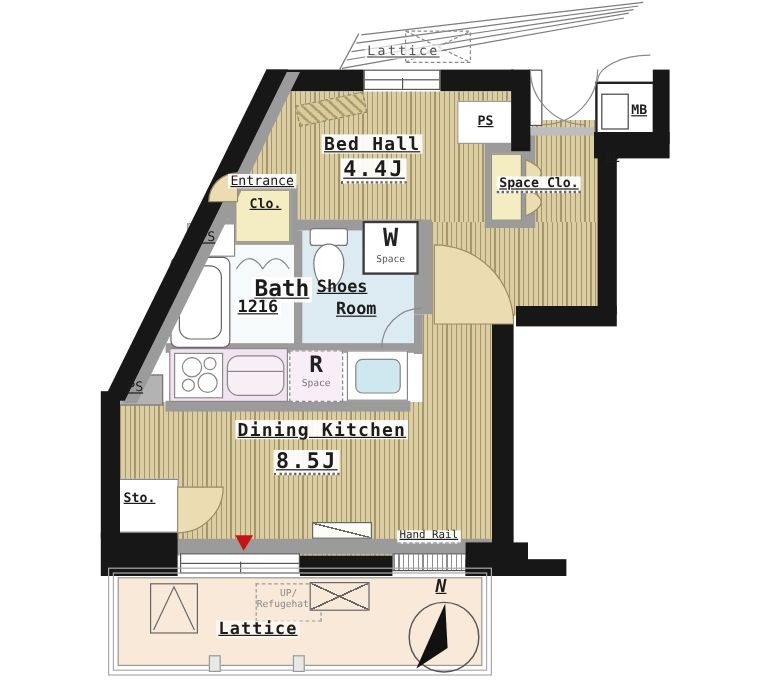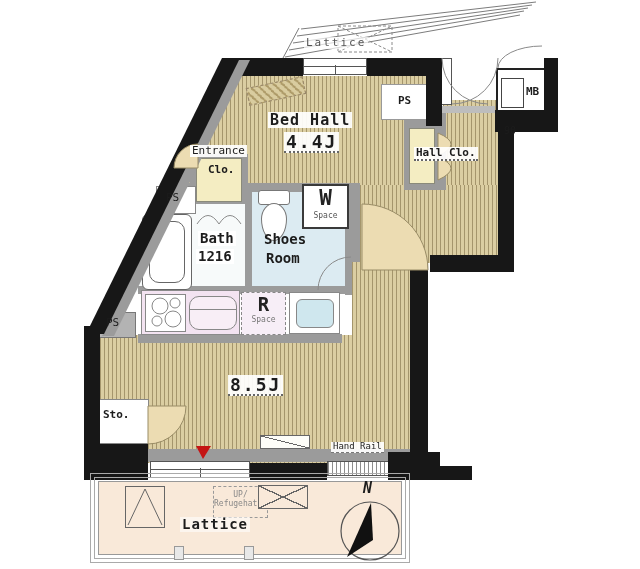--- a/index.html
+++ b/index.html
@@ -10,21 +10,21 @@
   .floor{background:repeating-linear-gradient(90deg, rgba(120,103,64,0.55) 0 1px, transparent 1px 4px), #dbcea2;}
   .blue{background:#dcebf2;}
   .bathfloor{background:#f7fafa;}
   .pink{background:#f3e3f1;}
   .peach{background:#f9e9d9;}
   .yellow{background:#f4edc2;border:1px solid #8a8a7a;}
   .blk{background:#171717;}
   .gry{background:#9b9b9b;}
   .whitebox{background:#fff;border:1px solid #888;}
   .lbl{position:absolute;color:#1c1c1c;background:rgba(255,255,255,0.92);padding:0 2px;
-       line-height:1.08;white-space:nowrap;font-weight:bold;}
+       line-height:1.08;white-space:nowrap;font-weight:bold;text-decoration:underline;}
   .lbl.plain{font-weight:normal;}
   .dotted{border-bottom:2px dotted #666;}
   .dashed{border-bottom:1px dashed #777;}
   .win{background:#fff;border:1px solid #555;
        background-image:linear-gradient(#555,#555),linear-gradient(#555,#555);
        background-size:100% 1px,1px 60%;background-position:center center,50% 100%;
        background-repeat:no-repeat;}
   .rail{background:repeating-linear-gradient(90deg,#8d8d8d 0 1px,transparent 1px 4px),#fff;
         border:1px solid #555;}
   .xbox{background:
@@ -190,33 +190,34 @@
   <div class="lbl" style="left:396px;top:95px;font-size:11px;background:transparent;">PS</div>
   <div class="lbl plain" style="left:502px;top:86px;font-size:10px;background:transparent;margin-top:40px;">90</div>
   <div class="lbl" style="left:524px;top:86px;font-size:11px;background:transparent;">MB</div>
 
   <div class="lbl" style="left:268px;top:112px;font-size:15px;letter-spacing:1px;">Bed Hall</div>
   <div class="lbl dotted" style="left:284px;top:132px;font-size:18px;letter-spacing:2px;">4.4J</div>
 
   <div class="lbl plain" style="left:190px;top:145px;font-size:11px;">Entrance</div>
   <div class="lbl" style="left:206px;top:164px;font-size:11px;background:transparent;">Clo.</div>
 
-  <div class="lbl dotted" style="left:414px;top:147px;font-size:11px;">Hall Clo.</div>
+  <div class="lbl dotted" style="left:414px;top:147px;font-size:11px;">Space Clo.</div>
 
 
   <div class="lbl plain" style="left:164px;top:192px;font-size:11px;background:transparent;">PS</div>
 
-  <div class="lbl" style="left:198px;top:231px;font-size:14px;">Bath</div>
+  <div class="lbl" style="left:210px;top:231px;font-size:19px;">Bath</div>
   <div class="lbl" style="left:196px;top:249px;font-size:14px;">1216</div>
 
   <div class="lbl" style="left:262px;top:232px;font-size:14px;background:transparent;">Shoes</div>
-  <div class="lbl" style="left:264px;top:251px;font-size:14px;background:transparent;">Room</div>
+  <div class="lbl" style="left:278px;top:251px;font-size:14px;background:transparent;">Room</div>
 
   <div class="lbl plain" style="left:104px;top:317px;font-size:11px;background:transparent;">PS</div>
 
+  <div class="lbl" style="left:196px;top:350px;font-size:15px;letter-spacing:1px;">Dining Kitchen</div>
   <div class="lbl dotted" style="left:228px;top:375px;font-size:18px;letter-spacing:2px;">8.5J</div>
 
   <div class="lbl" style="left:101px;top:409px;font-size:11px;background:transparent;">Sto.</div>
 
   <div class="lbl plain dashed" style="left:331px;top:442px;font-size:9px;">Hand Rail</div>
 
   <div class="lbl" style="left:180px;top:517px;font-size:14px;letter-spacing:1px;background:rgba(255,255,255,0.55);">Lattice</div>
 
   <div class="lbl" style="left:361px;top:480px;font-size:15px;font-style:italic;background:transparent;">N</div>
 

